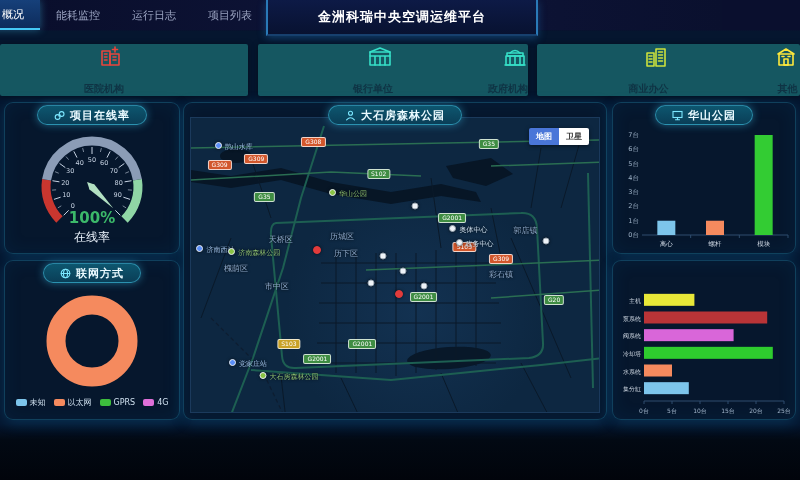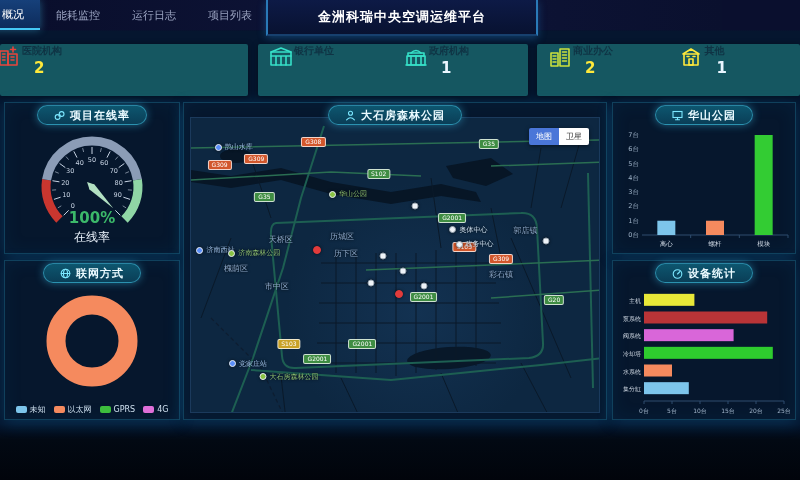--- a/index.html
+++ b/index.html
@@ -18,67 +18,67 @@
     border-bottom:2px solid #45c8f5; box-shadow:0 0 8px rgba(69,200,245,.4); }
   .title-box { position:absolute; left:266px; top:0; width:272px; height:36px;
     background:linear-gradient(180deg,#0d1a46,#081231);
     border-left:2px solid #2a7ab8; border-right:2px solid #2a7ab8; border-bottom:2px solid #17406e;
     box-shadow:0 2px 8px rgba(40,140,220,.35); display:flex; align-items:center; justify-content:center; }
   .title-box span { font-size:13px; font-weight:bold; color:#ffffff; letter-spacing:1px; }
   
   .stats-row { position:absolute; top:44px; left:0; width:800px; height:52px; }
   .card { position:absolute; top:0; height:52px; background:#155761; border-radius:2px;
     display:flex; overflow:hidden; box-shadow:0 1px 6px rgba(0,0,0,.4); }
-  .s-item { width:50%; display:flex; align-items:flex-start; gap:0; padding-left:10px; }
+  .s-item { width:50%; display:flex; align-items:flex-end; gap:8px; padding-left:10px;flex-direction:column; }
   .s-icon { flex:0 0 auto; }
   .card:first-child .s-item:first-child .s-icon { margin-left:-14px; }
   .s-text { display:flex; flex-direction:column; }
   .s-label { font-size:10px; font-weight:bold; color:#0f3344; }
   .s-value { font-size:15px; font-weight:bold; padding-left:12px; margin-top:1px; }
   
   .panel { position:absolute; background:rgba(6,24,46,.92);
-    border:1px solid rgba(42,174,216,.28); border-radius:0;
+    border:1px solid rgba(42,174,216,.28); border-radius:9px;
     box-shadow:0 3px 14px rgba(25,150,215,.22), inset 0 0 18px rgba(20,90,150,.12); }
   .pill { position:absolute; top:2px; left:50%; transform:translateX(-50%);
     height:20px; padding:0 16px; display:flex; align-items:center; gap:5px; white-space:nowrap;
     background:linear-gradient(180deg,#0d566f,#0a3e57); border:1px solid rgba(80,220,255,.45);
     border-radius:11px; box-shadow:0 0 8px rgba(60,200,245,.45); z-index:5; }
   .pill span { font-size:11px; font-weight:bold; color:#eafaff; letter-spacing:1px; }
   #p-gauge  { left:4px;  top:102px; width:176px; height:152px; }
   #p-net    { left:4px;  top:260px; width:176px; height:160px; }
   #p-map    { left:183px; top:102px; width:424px; height:318px; }
   #p-host   { left:612px; top:102px; width:184px; height:152px; }
   #p-dev    { left:612px; top:260px; width:184px; height:160px; }
   .chart-wrap { position:absolute; left:0; right:0; top:24px; bottom:0; display:flex;
     flex-direction:column; align-items:center; justify-content:flex-start; }
   
-  .legend { display:flex; gap:8px; justify-content:center; margin-top:7px; }
+  .legend { display:flex; gap:8px; justify-content:center; margin-top:0; }
   .lg-item { display:flex; align-items:center; gap:3px; cursor:pointer; }
   .lg-swatch { width:11px; height:7px; border-radius:2px; }
   .lg-label { font-size:8px; color:#cfe0ef; }
   
   .map-inner { position:absolute; left:6px; right:6px; top:14px; bottom:6px;
     background:#0d2741; border:1px solid #1b3a5c; overflow:hidden; }
   .map-inner svg.roads { position:absolute; left:0; top:0; }
   .district { position:absolute; transform:translate(-50%,-50%); font-size:8px; color:#8ca6c6;
     text-shadow:0 0 3px #000; white-space:nowrap; }
   .badge { position:absolute; transform:translate(-50%,-50%); font-size:6px; line-height:1;
     padding:1px 3px; border-radius:2px; color:#fff; border:1px solid rgba(255,255,255,.75); white-space:nowrap; }
   .badge.orange { background:#d2572c; } .badge.green { background:#3f8d43; } .badge.yellow { background:#c9a227; }
-  .marker { position:absolute; transform:translate(-50%,-50%); display:flex; align-items:center; gap:3px; cursor:pointer; white-space:nowrap; }
+  .marker { position:absolute; transform:translate(-50%,-50%); display:flex; gap:3px; cursor:pointer; white-space:nowrap; }
   .m-dot { width:7px; height:7px; border-radius:50%; border:1px solid #e8eef4; box-shadow:0 0 3px rgba(0,0,0,.6); }
   .marker.white .m-dot { background:#eef3f8; border-color:#9aa6b2; }
   .marker.blue  .m-dot { background:#5b8ff9; }
   .marker.green .m-dot { background:#8ac344; }
   .marker.red   .m-dot { background:#e23b3b; border-color:#e23b3b; width:8px; height:8px; }
   .m-label { font-size:7px; text-shadow:0 0 3px #000; color:#cfe0ef; }
   .marker.green .m-label { color:#8fbf6f; }
   .marker.blue  .m-label { color:#9fc1e8; }
   .map-ctl { position:absolute; top:10px; right:10px; display:flex; z-index:6;
-    box-shadow:0 1px 4px rgba(0,0,0,.5); border-radius:2px; overflow:hidden; }
+    box-shadow:0 1px 4px rgba(0,0,0,.5); border-radius:2px; overflow:hidden;font-weight:bold; }
   .ctl { font-size:8px; padding:3px 7px; cursor:pointer; }
   .ctl.active { background:#4a76d8; color:#fff; }
   .ctl.plain  { background:#ffffff; color:#333; }
   svg text { font-family:"DejaVu Sans","Liberation Sans",sans-serif; }
 </style>
 </head>
 <body>
 
 <div class="navbar">
   <div class="tabs" id="nav-tabs">
@@ -417,29 +417,20 @@
         <rect x="91.99999999999999" y="93.71428571428571" width="18" height="14.285714285714286" fill="#f58a5e"></rect>
         <text x="100.99999999999999" y="119" text-anchor="middle" font-size="6.5" fill="#cfd8e3">螺杆</text>
         <line x1="174" y1="108" x2="174" y2="111" stroke="#2e4d6e" stroke-width="1"></line>
         <rect x="140.66666666666666" y="8" width="18" height="100" fill="#33cc33"></rect>
         <text x="149.66666666666666" y="119" text-anchor="middle" font-size="6.5" fill="#cfd8e3">模块</text>
       </svg>
   </div>
 </div>
 
 <div class="panel" id="p-dev">
-  <div class="pill">
-    <svg id="ic-dev" width="11" height="11">
-        <g stroke="#7ce7ff" stroke-width="1.1" fill="none" stroke-linecap="round">
-          <circle cx="5.5" cy="6" r="4.3"></circle>
-          <path d="M5.5 6 L8 3.5"></path>
-        </g>
-      </svg>
-    <span>设备统计</span>
-  </div>
   <div class="chart-wrap">
     <svg id="hbar-svg" width="180" height="134" viewBox="0 0 180 134">
         <text x="27" y="17.833333333333336" text-anchor="end" font-size="6" fill="#cfd8e3">主机</text>
         <rect x="30" y="8.833333333333334" width="50.4" height="12" fill="#e8e838"></rect>
         <text x="27" y="35.5" text-anchor="end" font-size="6" fill="#cfd8e3">泵系统</text>
         <rect x="30" y="26.5" width="123.19999999999999" height="12" fill="#b93437"></rect>
         <text x="27" y="53.16666666666667" text-anchor="end" font-size="6" fill="#cfd8e3">阀系统</text>
         <rect x="30" y="44.16666666666667" width="89.6" height="12" fill="#d966d9"></rect>
         <text x="27" y="70.83333333333334" text-anchor="end" font-size="6" fill="#cfd8e3">冷却塔</text>
         <rect x="30" y="61.833333333333336" width="128.79999999999998" height="12" fill="#2ecc2e"></rect>

